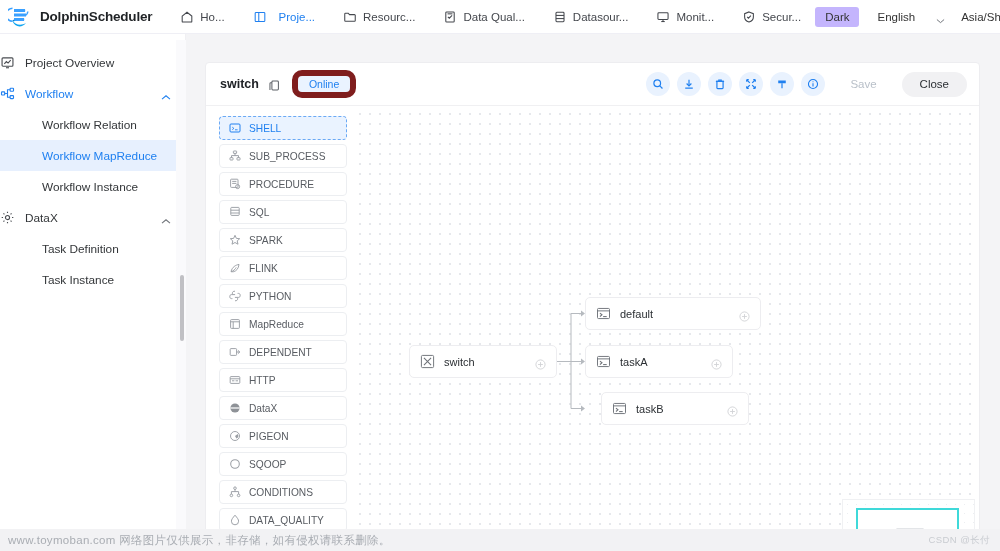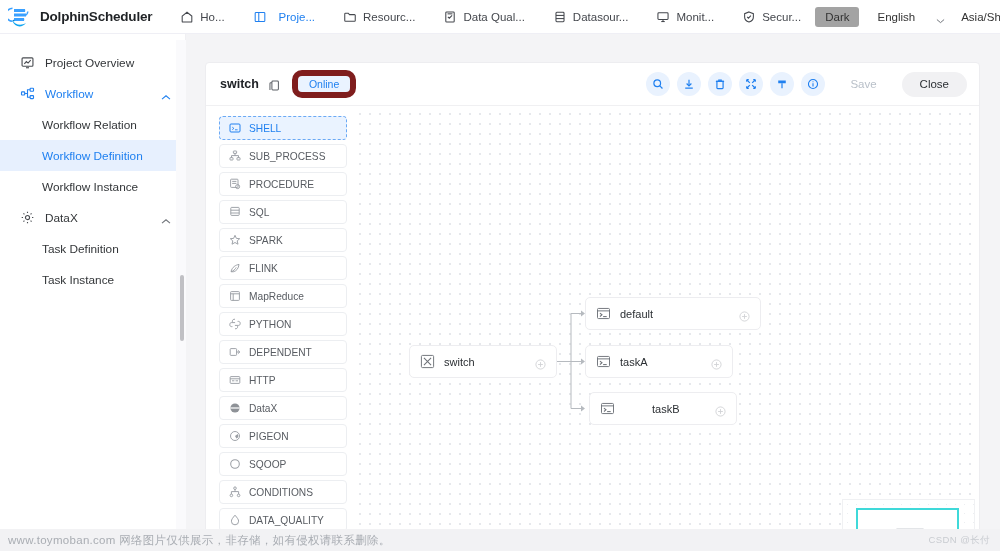--- a/index.html
+++ b/index.html
@@ -39,42 +39,42 @@
     font-size: 11.5px; color: #44474d;
     cursor: pointer; white-space: nowrap;
   }
   .nav-item.active { color: #2080f0; gap: 12px; }
   .nav-item .ico { width: 14px; height: 14px; display: block; flex: 0 0 auto; }
   .right-tools {
     margin-left: auto; display: flex; align-items: center;
     padding-right: 8px; gap: 0px;
   }
   .theme-chip {
-    background: #a3a3a3; color: #333;
+    background: #c4b5fd; color: #333;
     font-size: 11.5px; border-radius: 3px;
     padding: 4px 10px; cursor: pointer; margin-right: 10px;
   }
   .drop {
     display: flex; align-items: center; gap: 21px;
     font-size: 11.5px; color: #333;
     padding: 4px 8px; cursor: pointer; white-space: nowrap; justify-content: flex-end;
   }
   .chev { width: 9px; height: 6px; display:block; }
 
   
   .sidebar {
     position: absolute; left: 0; top: 34px;
     width: 186px; height: 517px;
     background: #ffffff;
     border-right: 1px solid #f0f0f3;
     padding-top: 13px;
   }
   .side-row {
     display: flex; align-items: center;
-    height: 31px; padding-left: 20px; padding-right: 14px;
+    height: 31px; padding-right: 14px;
     font-size: 11.8px; color: #333639;
     cursor: pointer; position: relative;
   }
   .side-row .sico { width: 15px; height: 15px; margin-right: 10px; flex: 0 0 auto; display:block;}
   .side-row.sub { padding-left: 42px; }
   .side-row.accent { color: #2080f0; }
   .side-row.selected {
     background: #e7f0fe; color: #2080f0;
     border-radius: 0px;
   }
@@ -364,21 +364,21 @@
           <path d="M1 5.2 L5 1.8 L9 5.2"></path>
         </svg>
     </span>
   </div>
 
   <div class="side-row sub">
     <span>Workflow Relation</span>
   </div>
 
   <div class="side-row sub selected">
-    <span>Workflow Definition</span>
+    <span>Workflow MapReduce</span>
   </div>
 
   <div class="side-row sub">
     <span>Workflow Instance</span>
   </div>
 
   <div class="side-row">
     <span class="sico">
       <svg viewBox="0 0 16 16" width="15" height="15" fill="none" stroke="#4a4d52" stroke-width="1.2">
         <circle cx="8" cy="8" r="2.2"></circle>
@@ -538,36 +538,36 @@
               <path d="M2 9.6 c1.2 -4.6 4.6 -6.6 8 -7.2 c-.4 4 -2.6 6.8 -5.8 7.4 z"></path>
               <path d="M2.2 9.8 c2.4 -1 4 -2.6 5 -4.4"></path>
             </svg>
         </span>
         <span>FLINK</span>
       </div>
 
       <div class="pal-item">
         <span class="pico">
           <svg viewBox="0 0 12 12" fill="none" stroke="#9a9ea4" stroke-width=".95">
+              <path d="M6 1.2 c-2 0 -2.6 .8 -2.6 2 V4.6 H6.1 M3.4 4.6 H2.4 c-1 0 -1.6 .8 -1.6 2 s.6 2 1.6 2 h1"></path>
+              <path d="M6 10.8 c2 0 2.6 -.8 2.6 -2 V7.4 H5.9 M8.6 7.4 h1 c1 0 1.6 -.8 1.6 -2 s-.6 -2 -1.6 -2 h-1"></path>
+            </svg>
+        </span>
+        <span>PYTHON</span>
+      </div>
+
+      <div class="pal-item">
+        <span class="pico">
+          <svg viewBox="0 0 12 12" fill="none" stroke="#9a9ea4" stroke-width=".95">
               <rect x="1.6" y="1.6" width="8.8" height="8.8" rx=".8"></rect>
               <line x1="1.6" y1="3.8" x2="10.4" y2="3.8"></line>
               <line x1="4.2" y1="3.8" x2="4.2" y2="10.4"></line>
             </svg>
         </span>
         <span>MapReduce</span>
-      </div>
-
-      <div class="pal-item">
-        <span class="pico">
-          <svg viewBox="0 0 12 12" fill="none" stroke="#9a9ea4" stroke-width=".95">
-              <path d="M6 1.2 c-2 0 -2.6 .8 -2.6 2 V4.6 H6.1 M3.4 4.6 H2.4 c-1 0 -1.6 .8 -1.6 2 s.6 2 1.6 2 h1"></path>
-              <path d="M6 10.8 c2 0 2.6 -.8 2.6 -2 V7.4 H5.9 M8.6 7.4 h1 c1 0 1.6 -.8 1.6 -2 s-.6 -2 -1.6 -2 h-1"></path>
-            </svg>
-        </span>
-        <span>PYTHON</span>
       </div>
 
       <div class="pal-item">
         <span class="pico">
           <svg viewBox="0 0 12 12" fill="none" stroke="#9a9ea4" stroke-width=".95">
               <rect x="1.2" y="2.6" width="6.4" height="6.8" rx=".8"></rect>
               <path d="M7.6 6 H10.8 M9 4.4 L10.8 6 L9 7.6"></path>
             </svg>
         </span>
         <span>DEPENDENT</span>
@@ -694,21 +694,21 @@
         </span>
         <span class="nlabel">taskA</span>
         <span class="plus">
           <svg viewBox="0 0 12 12" fill="none" stroke="#9a9ea4" stroke-width="1">
               <circle cx="6" cy="6" r="5"></circle>
               <path d="M6 3.4 V8.6 M3.4 6 H8.6"></path>
             </svg>
         </span>
       </div>
 
-      <div class="node" style="left:236px; top:285px; width:148px; height:33px;gap:28px;">
+      <div class="node" style="left:248px; top:285px; width:148px; height:33px;">
         <span class="nico">
           <svg viewBox="0 0 16 16" fill="none" stroke="#6d7177" stroke-width="1">
             <rect x="1.6" y="2.6" width="12.8" height="10.8" rx="1.1"></rect>
             <line x1="1.6" y1="5.2" x2="14.4" y2="5.2"></line>
             <path d="M4.2 7.6 L6.4 9.4 L4.2 11.2" stroke-width="1.1"></path>
             <line x1="7.6" y1="11.3" x2="11.4" y2="11.3" stroke-width="1.1"></line>
           </svg>
         </span>
         <span class="nlabel">taskB</span>
         <span class="plus">

